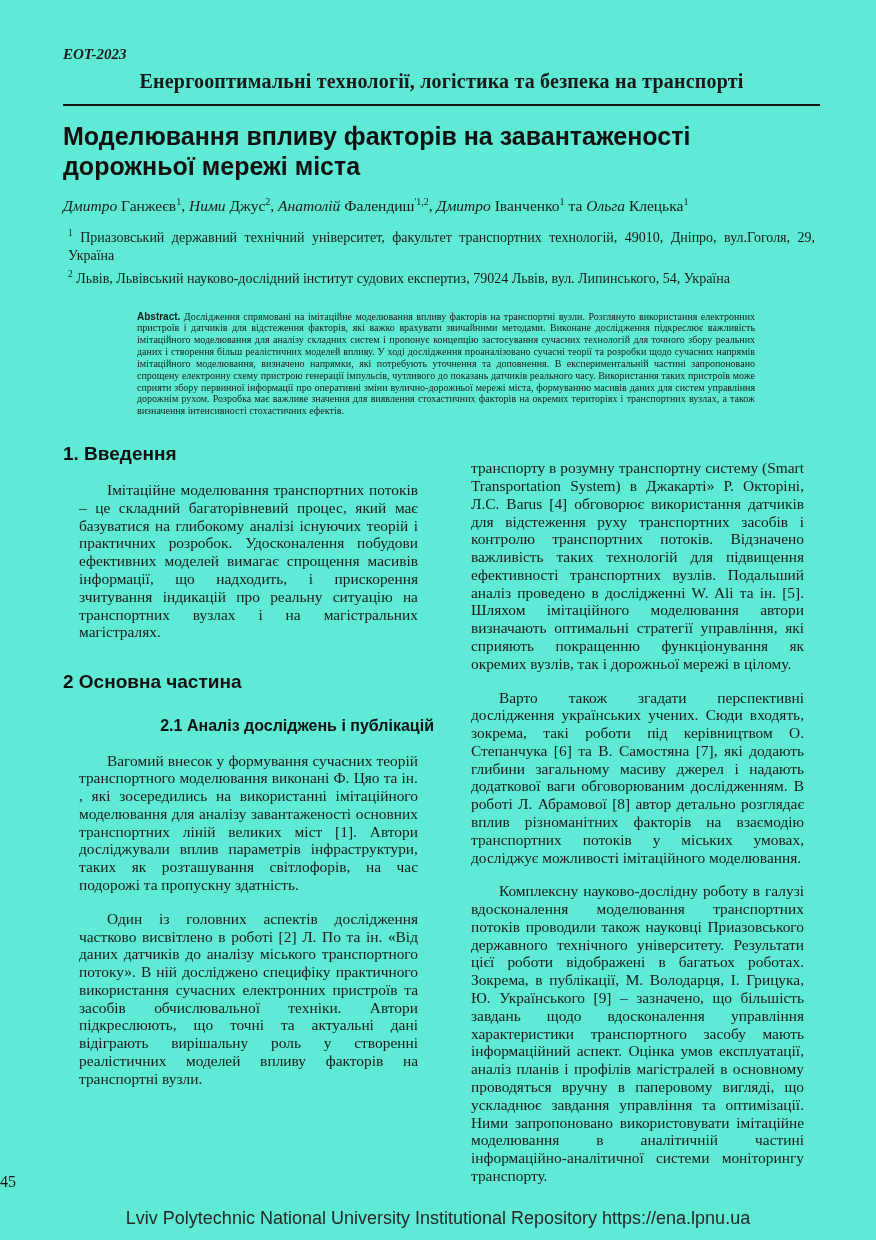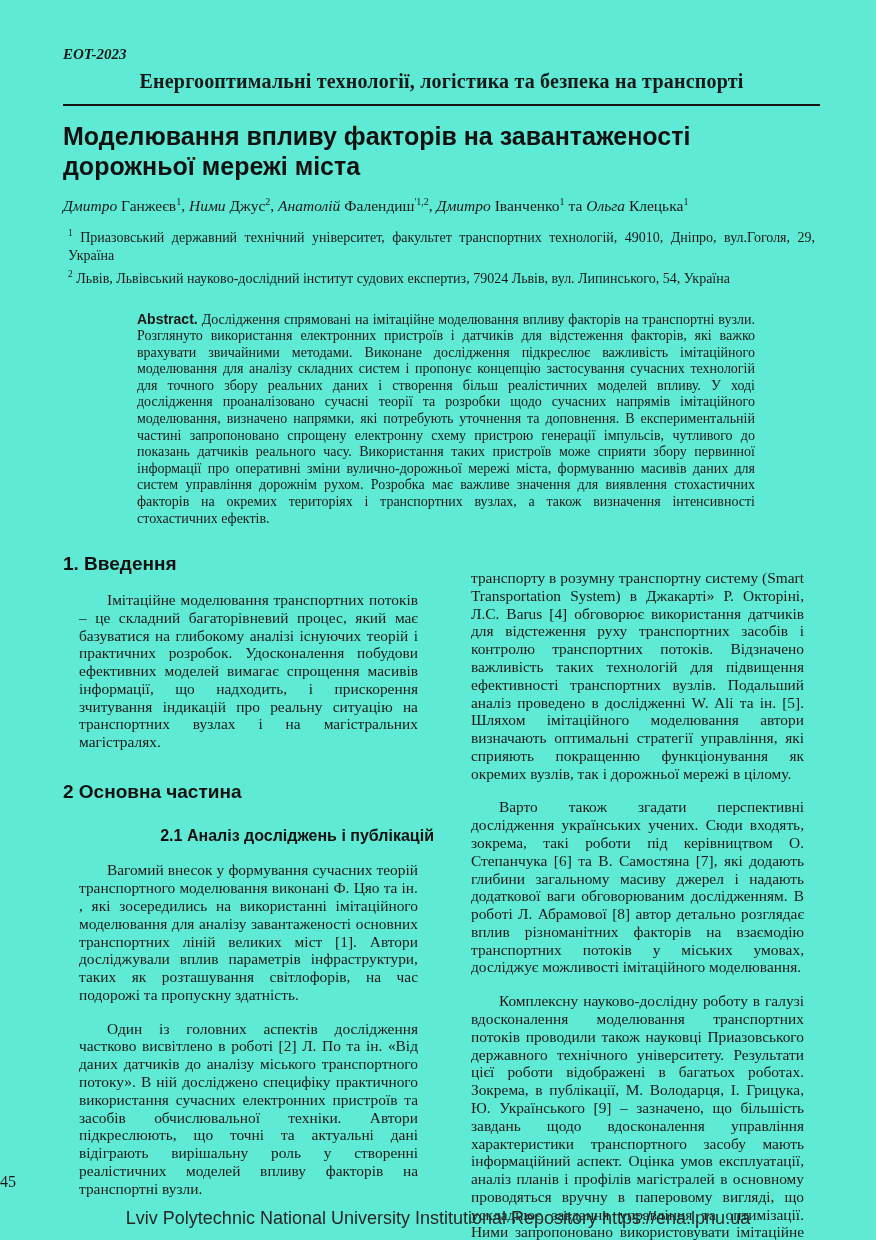--- a/index.html
+++ b/index.html
@@ -41,21 +41,21 @@
 
   
   .affils{margin-top:14px;font-size:14px;line-height:1.3;}
   .affil{margin:5px;}
   .affil sup{font-size:9.5px;line-height:0;}
   .just-line{text-align:justify;text-align-last:justify;}
 
   
   .abstract{
     margin:22px 0 0 74px;width:618px;
-    font-size:14px;line-height:1.185;text-align:justify;
+    font-size:10px;line-height:1.185;text-align:justify;
   }
   .abs-label{font-family:"Liberation Sans",sans-serif;font-weight:bold;}
 
   
   .columns{display:flex;gap:21px;margin-top:26px;}
   .col{width:374px;font-size:15.4px;line-height:1.155;text-align:justify;}
   .col.right{width:368px;}
   .h1{
     font-family:"Liberation Sans",sans-serif;font-weight:bold;
     font-size:19px;margin:0 0 12px 0;color:#111;text-align:left;

